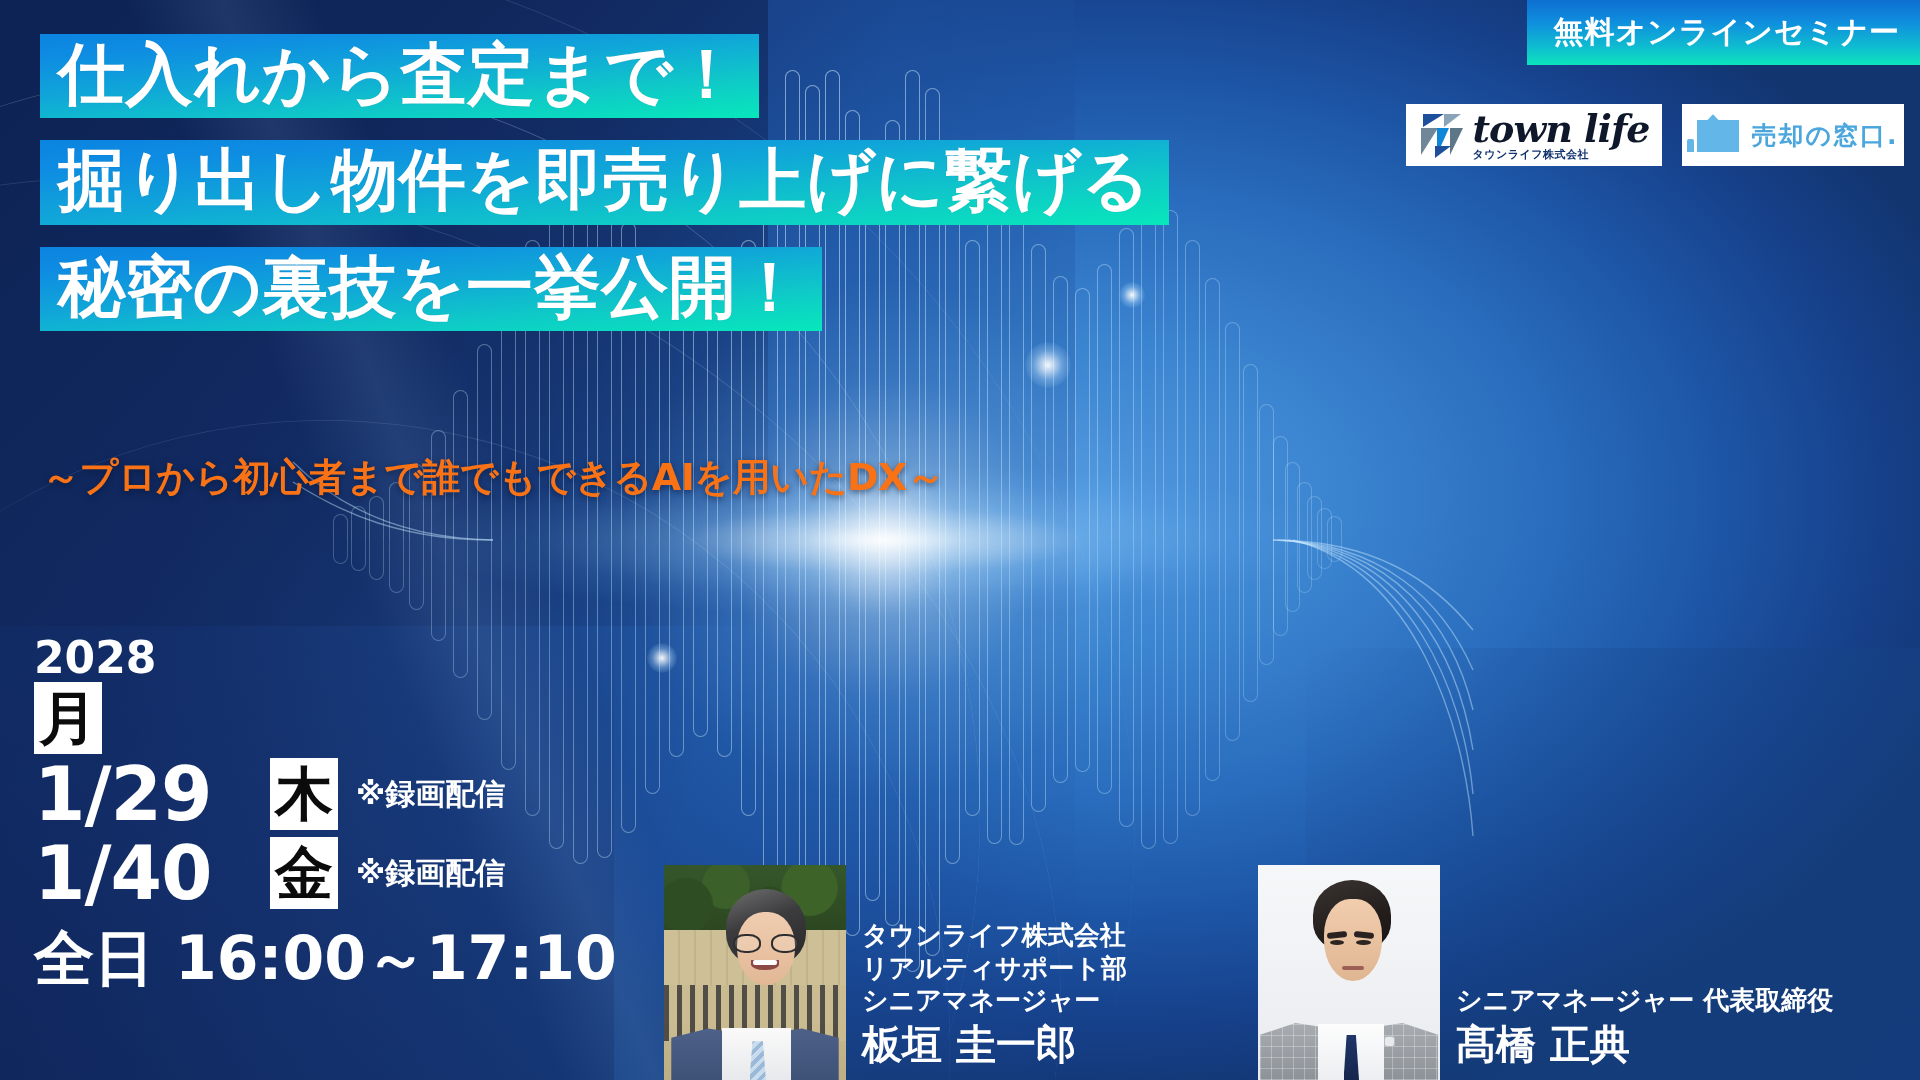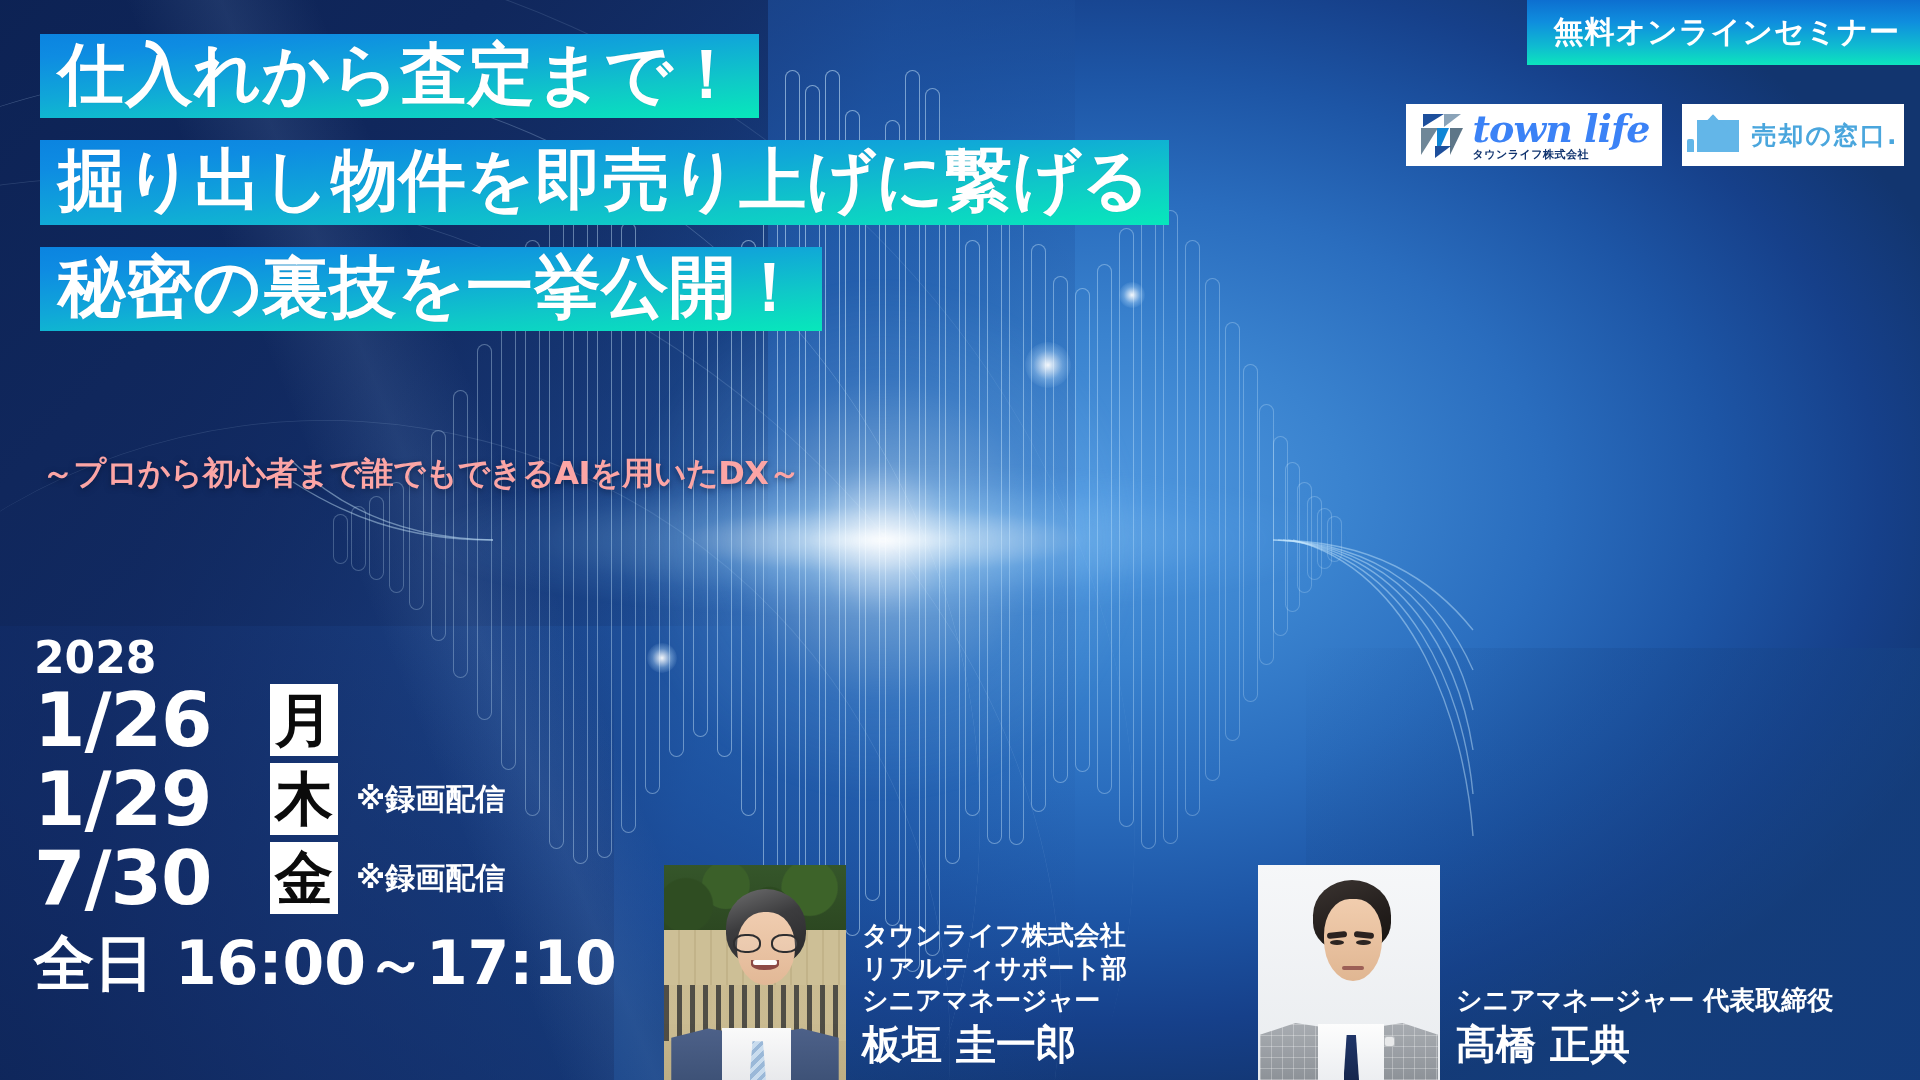--- a/index.html
+++ b/index.html
@@ -120,22 +120,22 @@
     white-space:nowrap;
     text-shadow:0 0 1px rgba(0,0,0,.18);
   }
   .band.b2 span{font-size:67px;}
   .band.b3 span{font-size:67px;}
 
   .subtitle{
     position:absolute;left:42px;top:452px;z-index:6;
     font-family:"DejaVu Sans","Liberation Sans",sans-serif;
     font-weight:700;
-    color:#fca5a5;
-    font-size:32px;
+    color:#f97316;
+    font-size:38px;
     letter-spacing:-0.5px;
     white-space:nowrap;
     text-shadow:0 2px 6px rgba(3,18,48,.55);
   }
 
   
   .badge{
     position:absolute;right:0;top:0;z-index:7;
     background:linear-gradient(180deg,#0d6fd0 0%, #0f8ede 34%, #0fbcd0 72%, #0ce5bd 100%);
     padding:12px 20px 12px 26px;
@@ -161,21 +161,21 @@
   .tl-mark i{position:absolute;display:block;}
   .tl-t1{left:4px;top:2px;width:0;height:0;border-left:21px solid #1d4f9c;border-bottom:13px solid transparent;}
   .tl-t2{left:25px;top:2px;width:0;height:0;border-right:17px solid transparent;border-top:13px solid #8aa3b8;}
   .tl-t3{left:2px;top:16px;width:0;height:0;border-right:17px solid transparent;border-top:27px solid #6f8798;}
   .tl-t4{left:18px;top:16px;width:0;height:0;border-left:12px solid #0f86d6;border-bottom:27px solid transparent;}
   .tl-t5{left:31px;top:16px;width:0;height:0;border-right:13px solid transparent;border-top:27px solid #5d7688;}
   .tl-t6{left:16px;top:34px;width:0;height:0;border-left:16px solid #1d4f9c;border-bottom:12px solid transparent;}
   .tl-txt{display:flex;flex-direction:column;align-items:flex-start;line-height:1;}
   .tl-word{
     font-family:"DejaVu Serif","Liberation Serif",serif;
-    font-style:italic;font-weight:700;color:#3b82f6;
+    font-style:italic;font-weight:700;color:#0f172a;
     font-size:38px;letter-spacing:-1px;
   }
   .tl-sub{
     font-family:"DejaVu Sans","Liberation Sans",sans-serif;
     font-weight:700;color:#11346f;font-size:11px;letter-spacing:.5px;margin-top:1px;
   }
   .logo-baikyaku{width:222px;height:62px;gap:10px;}
   .bk-mark{width:54px;height:34px;position:relative;flex:0 0 auto;}
   .bk-mark i{position:absolute;display:block;background:#63b6e8;}
   .bk-bar{left:0;bottom:0;width:7px;height:13px;border-radius:2px 2px 0 0;}
@@ -485,33 +485,32 @@
       <span>秘密の裏技を一挙公開！</span>
     </div>
   </div>
 
   <div class="subtitle">～プロから初心者まで誰でもできるAIを用いたDX～</div>
 
   <div class="dates">
     <div class="year">2028</div>
 
     <div class="drow">
-      <div class="dnum">1/26</div>
       <div class="dow">月</div>
       <div class="note"></div>
     </div>
 
     <div class="drow">
       <div class="dnum">1/29</div>
       <div class="dow">木</div>
       <div class="note">※録画配信</div>
     </div>
 
     <div class="drow">
-      <div class="dnum">7/30</div>
+      <div class="dnum">1/40</div>
       <div class="dow">金</div>
       <div class="note">※録画配信</div>
     </div>
 
     <div class="timeline">全日 16:00～17:10</div>
   </div>
 
   <div class="speaker sp1">
     <div class="photo">
       <div class="ph1-bg"></div>

